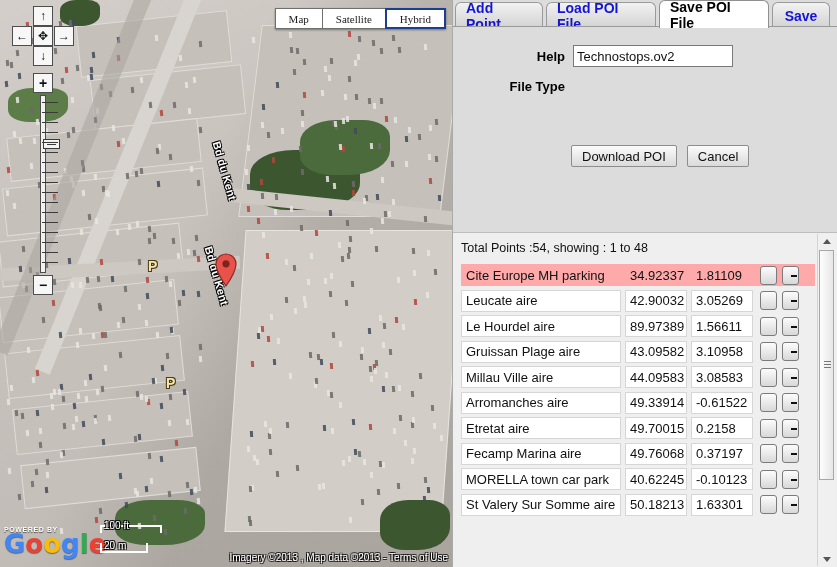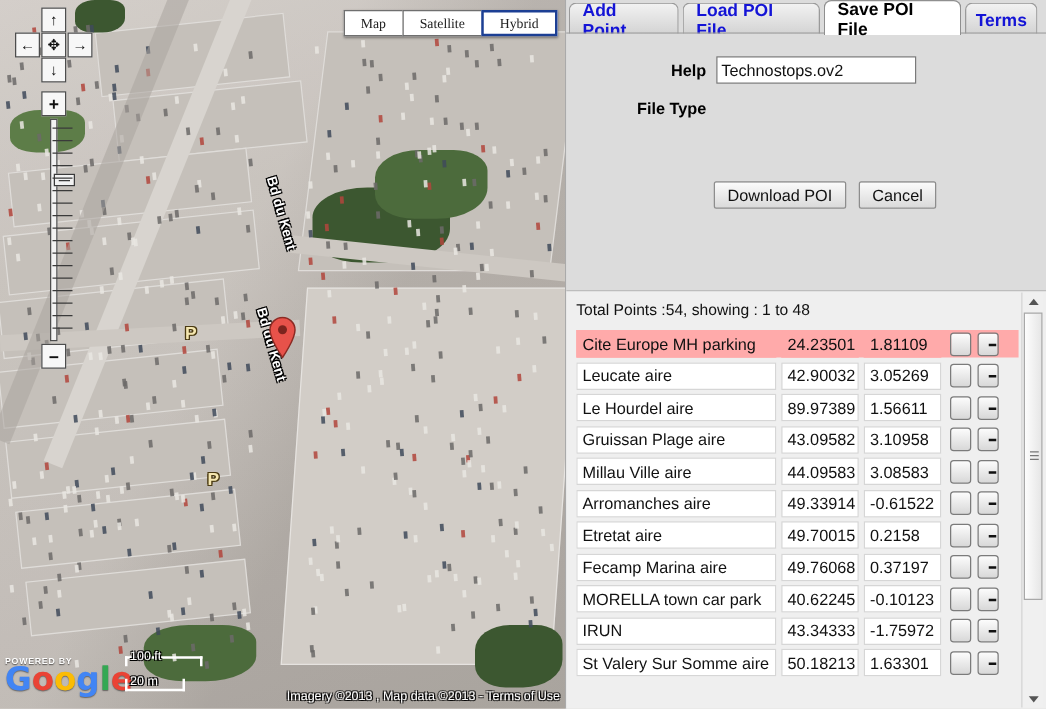--- a/index.html
+++ b/index.html
@@ -763,21 +763,21 @@
         <div class="tab" style="left: 93px; width: 110px;">
           <span>Load POI File</span>
         </div>
         <div class="tab" style="left: 2px; width: 88px;">
           <span>Add Point</span>
         </div>
         <div class="tab active" style="left: 206px; width: 110px;">
           <span>Save POI File</span>
         </div>
         <div class="tab" style="left: 319px; width: 58px;">
-          <span>Terms</span>
+          <span>Save</span>
         </div>
       </div>
 
     <div class="formarea">
       <div class="frow" style="left:28px;top:18px;">
         <div class="flabel">Help</div>
         <input class="finput" type="text" value="Technostops.ov2" style="">
       </div>
       <div class="frow" style="left:28px;top:52px;">
         <div class="flabel">File Type</div>
@@ -786,21 +786,21 @@
         <button class="fbtn">Download POI</button>
         <button class="fbtn">Cancel</button>
       </div>
     </div>
 
     <div class="listarea">
       <div class="totals">Total Points :54, showing : 1 to 48</div>
       <div class="rows" id="rows">
           <div class="row sel">
             <div class="cell c-name">Cite Europe MH parking</div>
-            <div class="cell c-lat">24.23501</div>
+            <div class="cell c-lat">34.92337</div>
             <div class="cell c-lon">1.81109</div>
             <div class="rbtns">
               <div class="rbtn"></div>
               <div class="rbtn minus"></div>
             </div>
           </div>
           <div class="row">
             <div class="cell c-name">Leucate aire</div>
             <div class="cell c-lat">42.90032</div>
             <div class="cell c-lon">3.05269</div>
@@ -866,29 +866,20 @@
           <div class="row">
             <div class="cell c-name">MORELLA town car park</div>
             <div class="cell c-lat">40.62245</div>
             <div class="cell c-lon">-0.10123</div>
             <div class="rbtns">
               <div class="rbtn"></div>
               <div class="rbtn minus"></div>
             </div>
           </div>
           <div class="row">
-            <div class="cell c-name">IRUN</div>
-            <div class="cell c-lat">43.34333</div>
-            <div class="cell c-lon">-1.75972</div>
-            <div class="rbtns">
-              <div class="rbtn"></div>
-              <div class="rbtn minus"></div>
-            </div>
-          </div>
-          <div class="row">
             <div class="cell c-name">St Valery Sur Somme aire</div>
             <div class="cell c-lat">50.18213</div>
             <div class="cell c-lon">1.63301</div>
             <div class="rbtns">
               <div class="rbtn"></div>
               <div class="rbtn minus"></div>
             </div>
           </div>
         </div>
 

